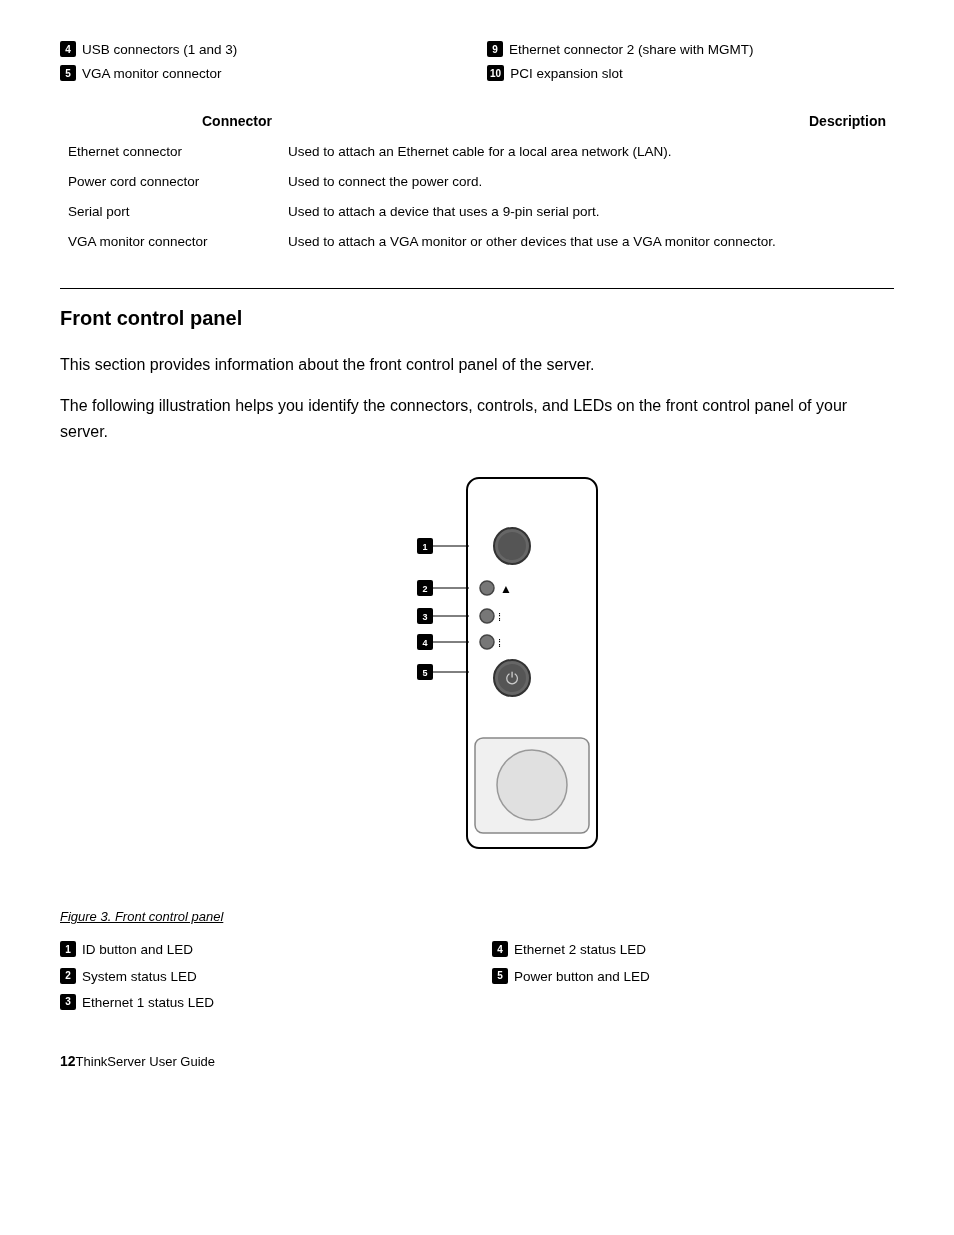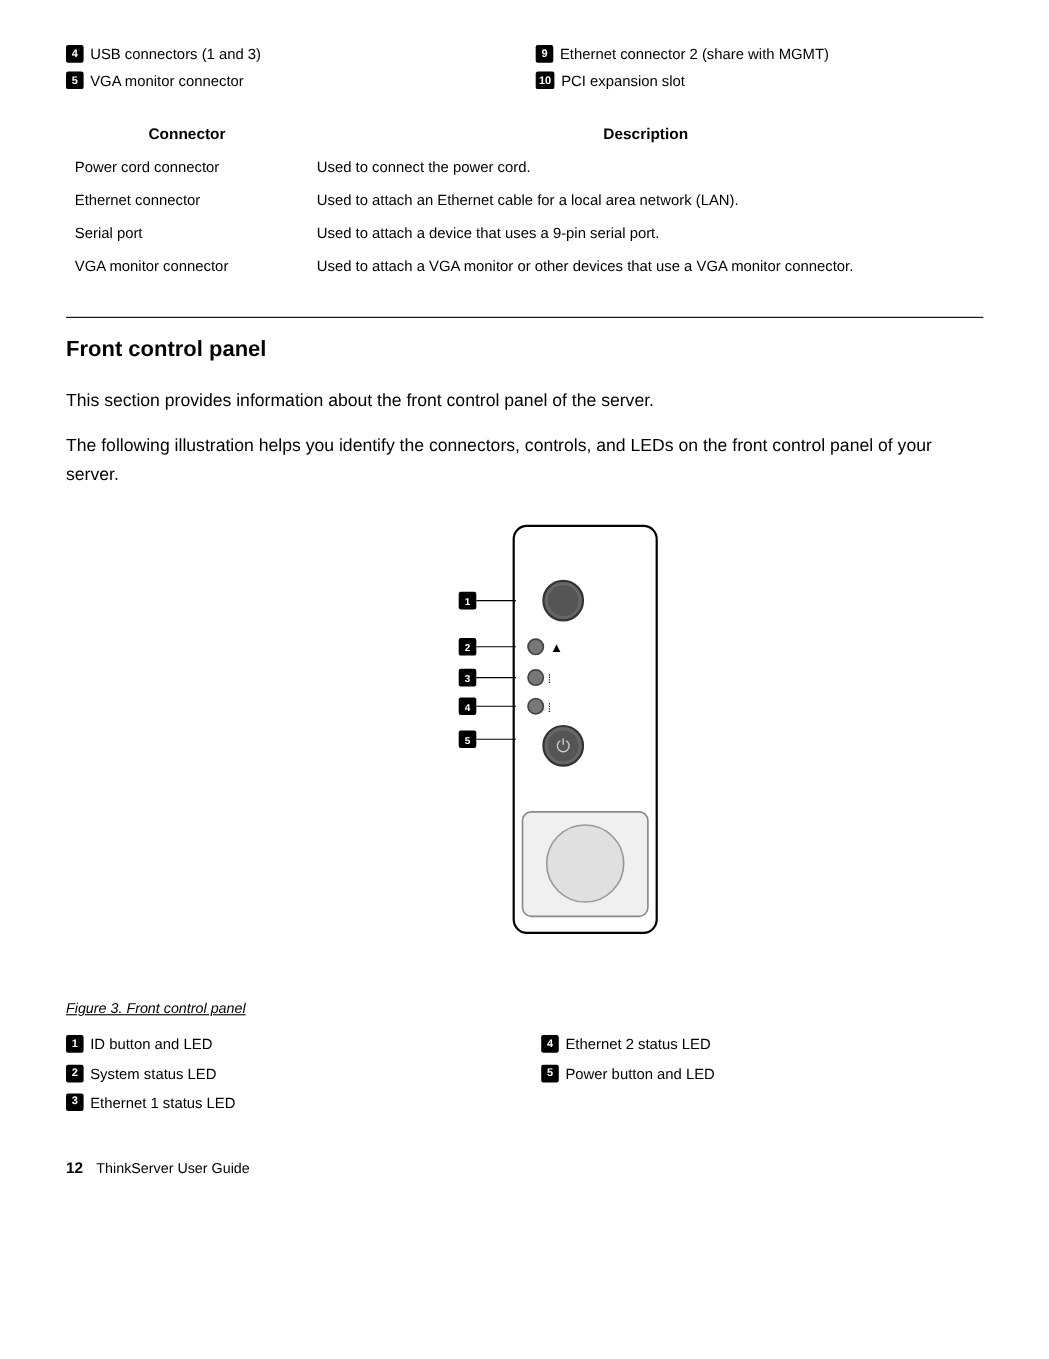--- a/index.html
+++ b/index.html
@@ -43,21 +43,21 @@
     }
 
     
     .connector-table {
       width: 100%;
       border-collapse: collapse;
       margin-bottom: 30px;
     }
     .connector-table th {
       font-weight: bold;
-      text-align: center;
+      text-align: right;
       padding: 4px 8px 8px 8px;
       font-size: 14px;
     }
     .connector-table th:first-child {
       width: 220px;
     }
     .connector-table td {
       padding: 5px 8px;
       vertical-align: top;
       font-size: 13.5px;
@@ -116,21 +116,20 @@
       font-size: 13.5px;
       line-height: 1.5;
     }
 
     
     .footer {
       margin-top: 40px;
       font-size: 13px;
       display: flex;
       align-items: center;
-      gap: 12px;
     }
     .footer-num {
       font-weight: bold;
       font-size: 14px;
     }
   </style>
 </head>
 <body>
 
 <div class="top-items">
@@ -154,26 +153,26 @@
 
 <table class="connector-table">
   <thead>
     <tr>
       <th>Connector</th>
       <th>Description</th>
     </tr>
   </thead>
   <tbody id="connector-tbody">
   <tr>
+        <td>Ethernet connector</td>
+        <td>Used to attach an Ethernet cable for a local area network (LAN).</td>
+      </tr>
+      <tr>
         <td>Power cord connector</td>
         <td>Used to connect the power cord.</td>
-      </tr>
-      <tr>
-        <td>Ethernet connector</td>
-        <td>Used to attach an Ethernet cable for a local area network (LAN).</td>
       </tr>
       <tr>
         <td>Serial port</td>
         <td>Used to attach a device that uses a 9-pin serial port.</td>
       </tr>
       <tr>
         <td>VGA monitor connector</td>
         <td>Used to attach a VGA monitor or other devices that use a VGA monitor connector.</td>
       </tr>
     </tbody>

